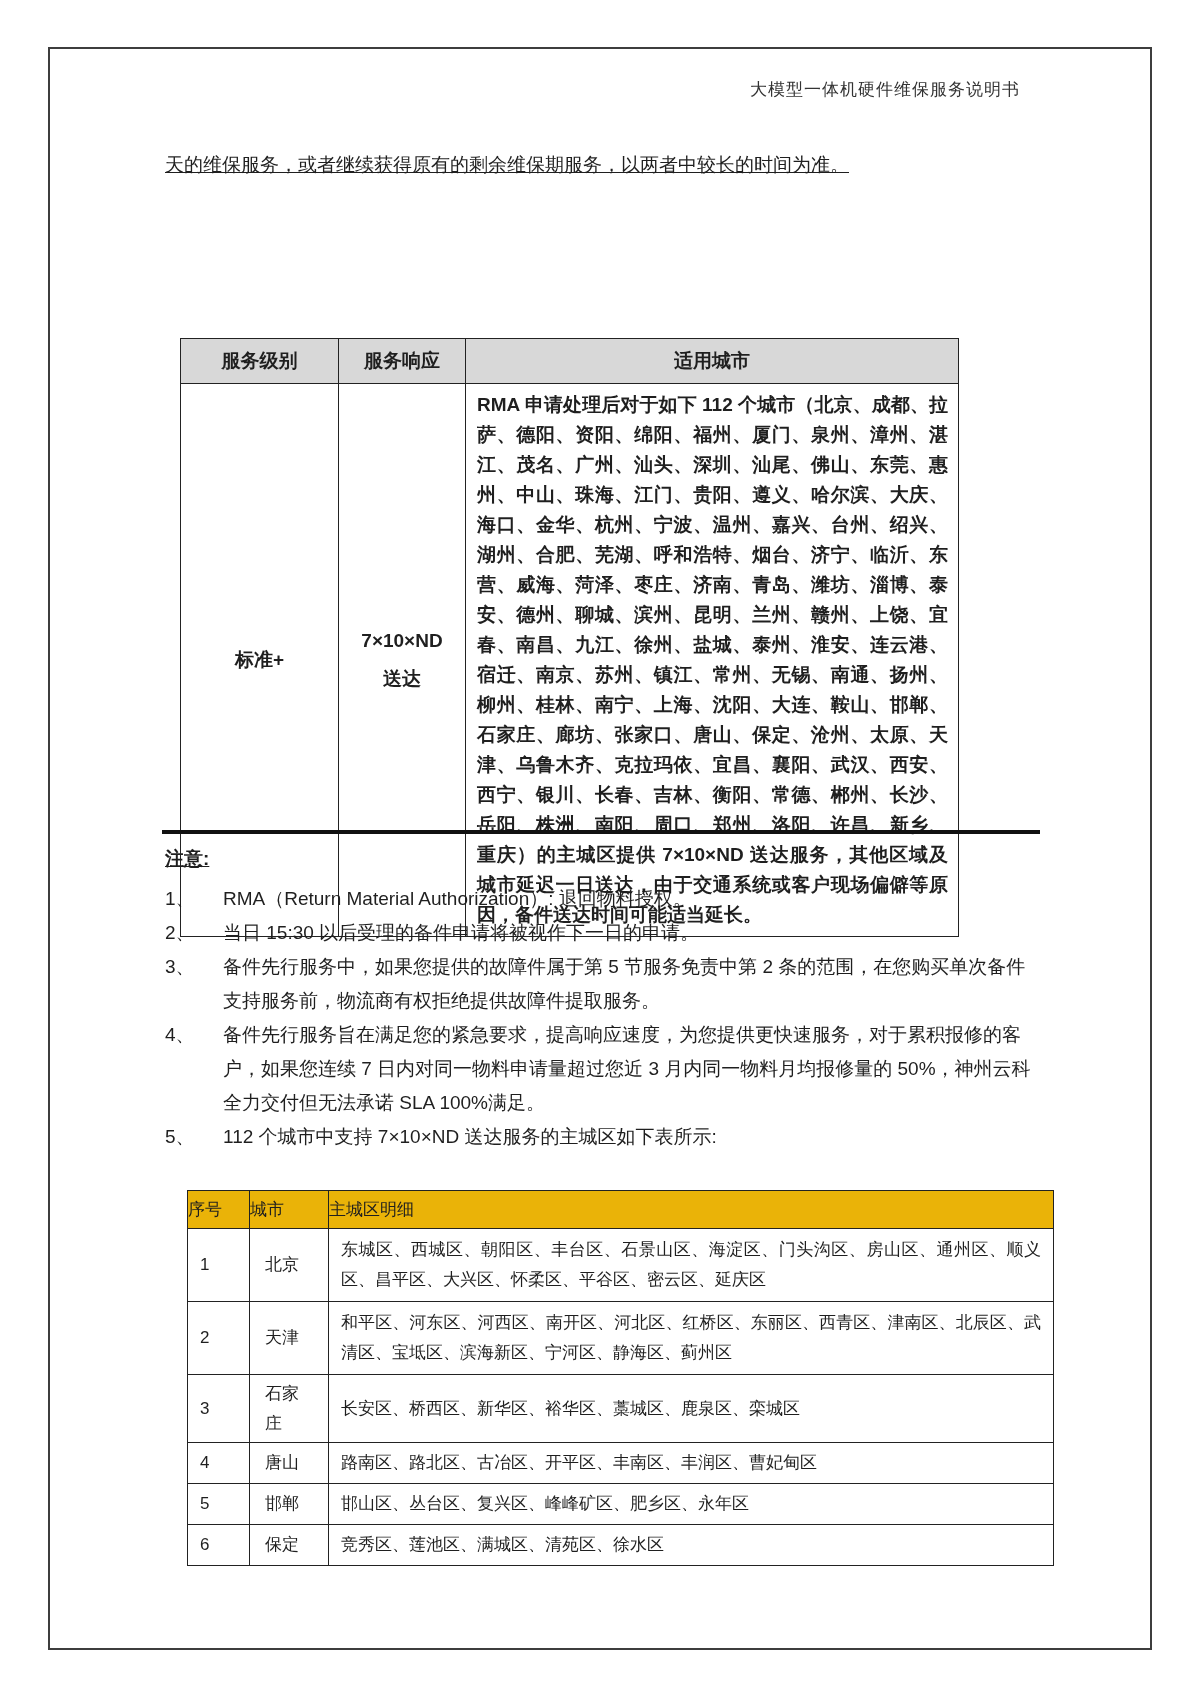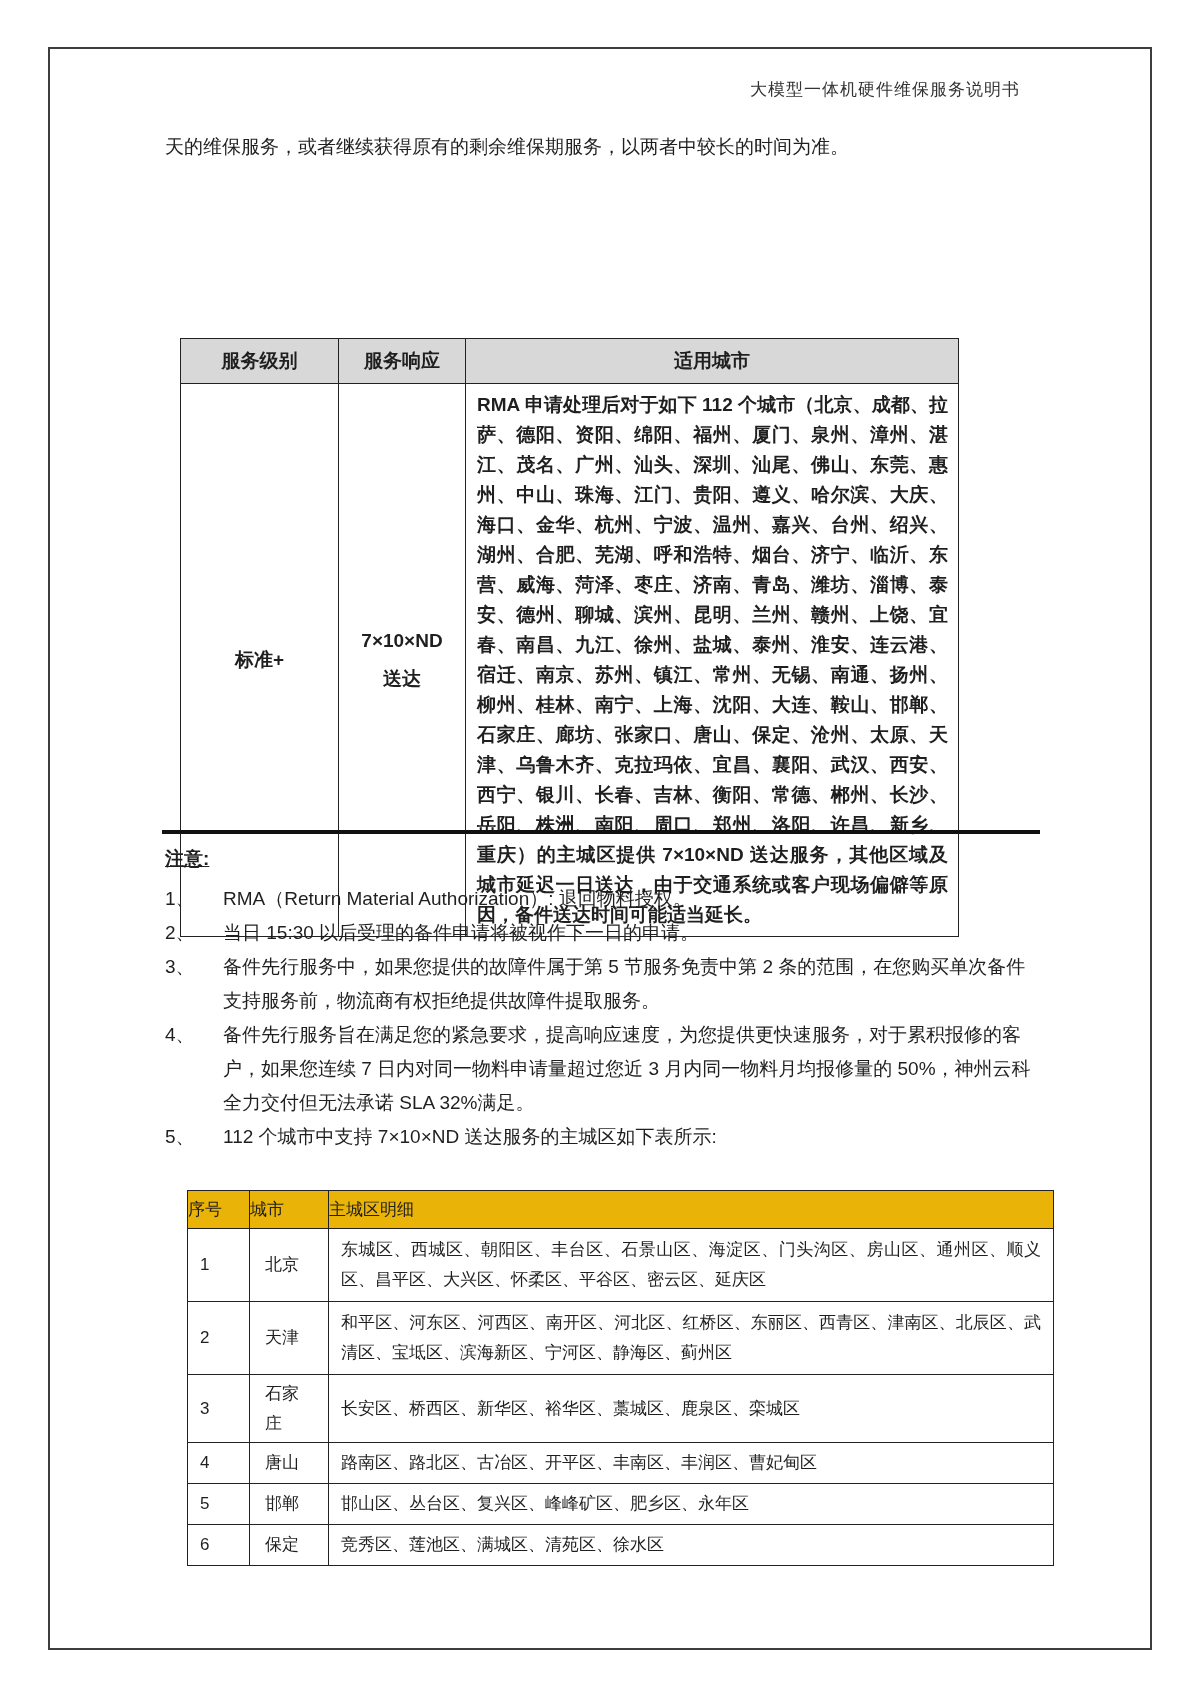--- a/index.html
+++ b/index.html
@@ -24,22 +24,22 @@
   .header-title {
     position: absolute;
     top: 78px; right: 180px;
     font-family: "Liberation Serif", "DejaVu Serif", serif;
     font-size: 17px;
     letter-spacing: 1px;
     color: #333333;
   }
   .p1 {
     position: absolute;
-    left: 165px; top: 132px; width: 880px;
-    font-size: 19px; line-height: 30px;
+    left: 165px; top: 150px; width: 880px;
+    font-size: 19px; line-height: 30px; text-decoration: underline;
   }
   .p2 {
     position: absolute;
     left: 165px; top: 213px; width: 880px;
     font-size: 19px; line-height: 30px;
     text-indent: 2em;
   }
   .h1 {
     position: absolute;
     left: 165px; top: 278px; width: 880px;
@@ -163,21 +163,21 @@
     <div class="note-item">
       <span class="note-num">2、</span>
       <span class="note-text">当日 15:30 以后受理的备件申请将被视作下一日的申请。</span>
     </div>
     <div class="note-item">
       <span class="note-num">3、</span>
       <span class="note-text">备件先行服务中，如果您提供的故障件属于第 5 节服务免责中第 2 条的范围，在您购买单次备件支持服务前，物流商有权拒绝提供故障件提取服务。</span>
     </div>
     <div class="note-item">
       <span class="note-num">4、</span>
-      <span class="note-text">备件先行服务旨在满足您的紧急要求，提高响应速度，为您提供更快速服务，对于累积报修的客户，如果您连续 7 日内对同一物料申请量超过您近 3 月内同一物料月均报修量的 50%，神州云科全力交付但无法承诺 SLA 32%满足。</span>
+      <span class="note-text">备件先行服务旨在满足您的紧急要求，提高响应速度，为您提供更快速服务，对于累积报修的客户，如果您连续 7 日内对同一物料申请量超过您近 3 月内同一物料月均报修量的 50%，神州云科全力交付但无法承诺 SLA 100%满足。</span>
     </div>
     <div class="note-item">
       <span class="note-num">5、</span>
       <span class="note-text">112 个城市中支持 7×10×ND 送达服务的主城区如下表所示:</span>
     </div>
   </div>
 
   <table class="district-table">
     <colgroup>
       <col style="width:62px">

